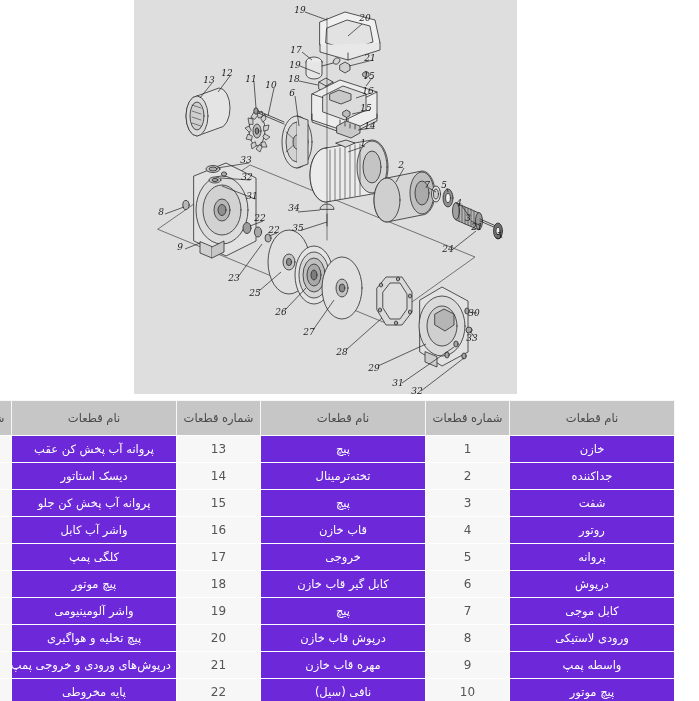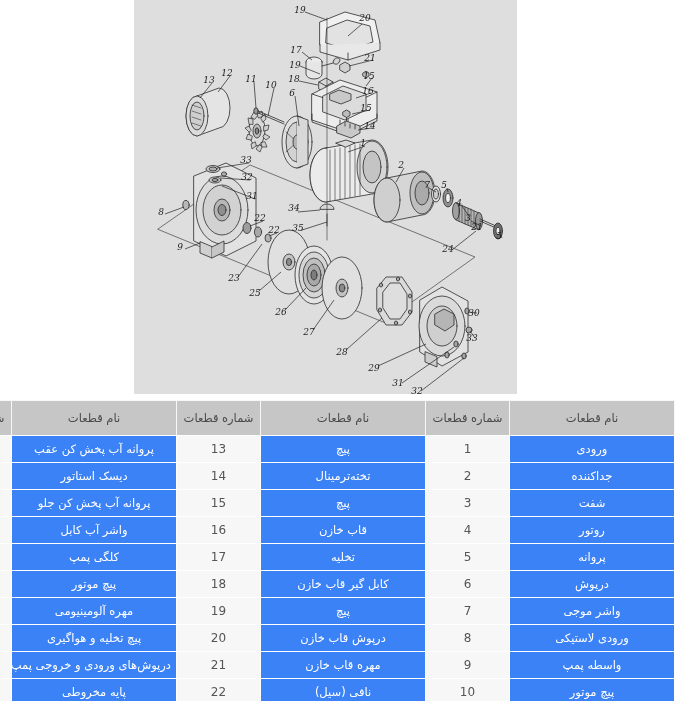--- a/index.html
+++ b/index.html
@@ -71,21 +71,21 @@
   table.parts-table td {
     height: 26px;
     font-size: 11.5px;
     text-align: center;
     padding: 0 5px;
     border: 1px solid #ffffff;
     white-space: nowrap;
     overflow: hidden;
   }
   table.parts-table td.name-cell {
-    background: #3b82f6;
+    background: #6d28d9;
     color: #ffffff;
   }
   table.parts-table td.num-cell {
     background: #f7f7f7;
     color: #555555;
     font-family: "DejaVu Sans", "Liberation Sans", sans-serif;
     font-size: 12px;
     direction: ltr;
   }
 </style>
@@ -385,21 +385,21 @@
           <th>نام قطعات</th>
           <th>شماره قطعات</th>
           <th>نام قطعات</th>
           <th>شماره قطعات</th>
           <th>نام قطعات</th>
           <th>شماره قطعات</th>
         </tr>
       </thead>
       <tbody>
         <tr>
-          <td class="name-cell">ورودی</td>
+          <td class="name-cell">خازن</td>
           <td class="num-cell">1</td>
           <td class="name-cell">پیچ</td>
           <td class="num-cell">13</td>
           <td class="name-cell">پروانه آب پخش کن عقب</td>
           <td class="num-cell">25</td>
         </tr>
         <tr>
           <td class="name-cell">جداکننده</td>
           <td class="num-cell">2</td>
           <td class="name-cell">تخته‌ترمینال</td>
@@ -419,39 +419,39 @@
           <td class="name-cell">روتور</td>
           <td class="num-cell">4</td>
           <td class="name-cell">قاب خازن</td>
           <td class="num-cell">16</td>
           <td class="name-cell">واشر آب کابل</td>
           <td class="num-cell">28</td>
         </tr>
         <tr>
           <td class="name-cell">پروانه</td>
           <td class="num-cell">5</td>
-          <td class="name-cell">تخلیه</td>
+          <td class="name-cell">خروجی</td>
           <td class="num-cell">17</td>
           <td class="name-cell">کلگی پمپ</td>
           <td class="num-cell">29</td>
         </tr>
         <tr>
           <td class="name-cell">درپوش</td>
           <td class="num-cell">6</td>
           <td class="name-cell">کابل گیر قاب خازن</td>
           <td class="num-cell">18</td>
           <td class="name-cell">پیچ موتور</td>
           <td class="num-cell">30</td>
         </tr>
         <tr>
-          <td class="name-cell">واشر موجی</td>
+          <td class="name-cell">کابل موجی</td>
           <td class="num-cell">7</td>
           <td class="name-cell">پیچ</td>
           <td class="num-cell">19</td>
-          <td class="name-cell">مهره آلومینیومی</td>
+          <td class="name-cell">واشر آلومینیومی</td>
           <td class="num-cell">31</td>
         </tr>
         <tr>
           <td class="name-cell">ورودی لاستیکی</td>
           <td class="num-cell">8</td>
           <td class="name-cell">درپوش قاب خازن</td>
           <td class="num-cell">20</td>
           <td class="name-cell">پیچ تخلیه و هواگیری</td>
           <td class="num-cell">32</td>
         </tr>

